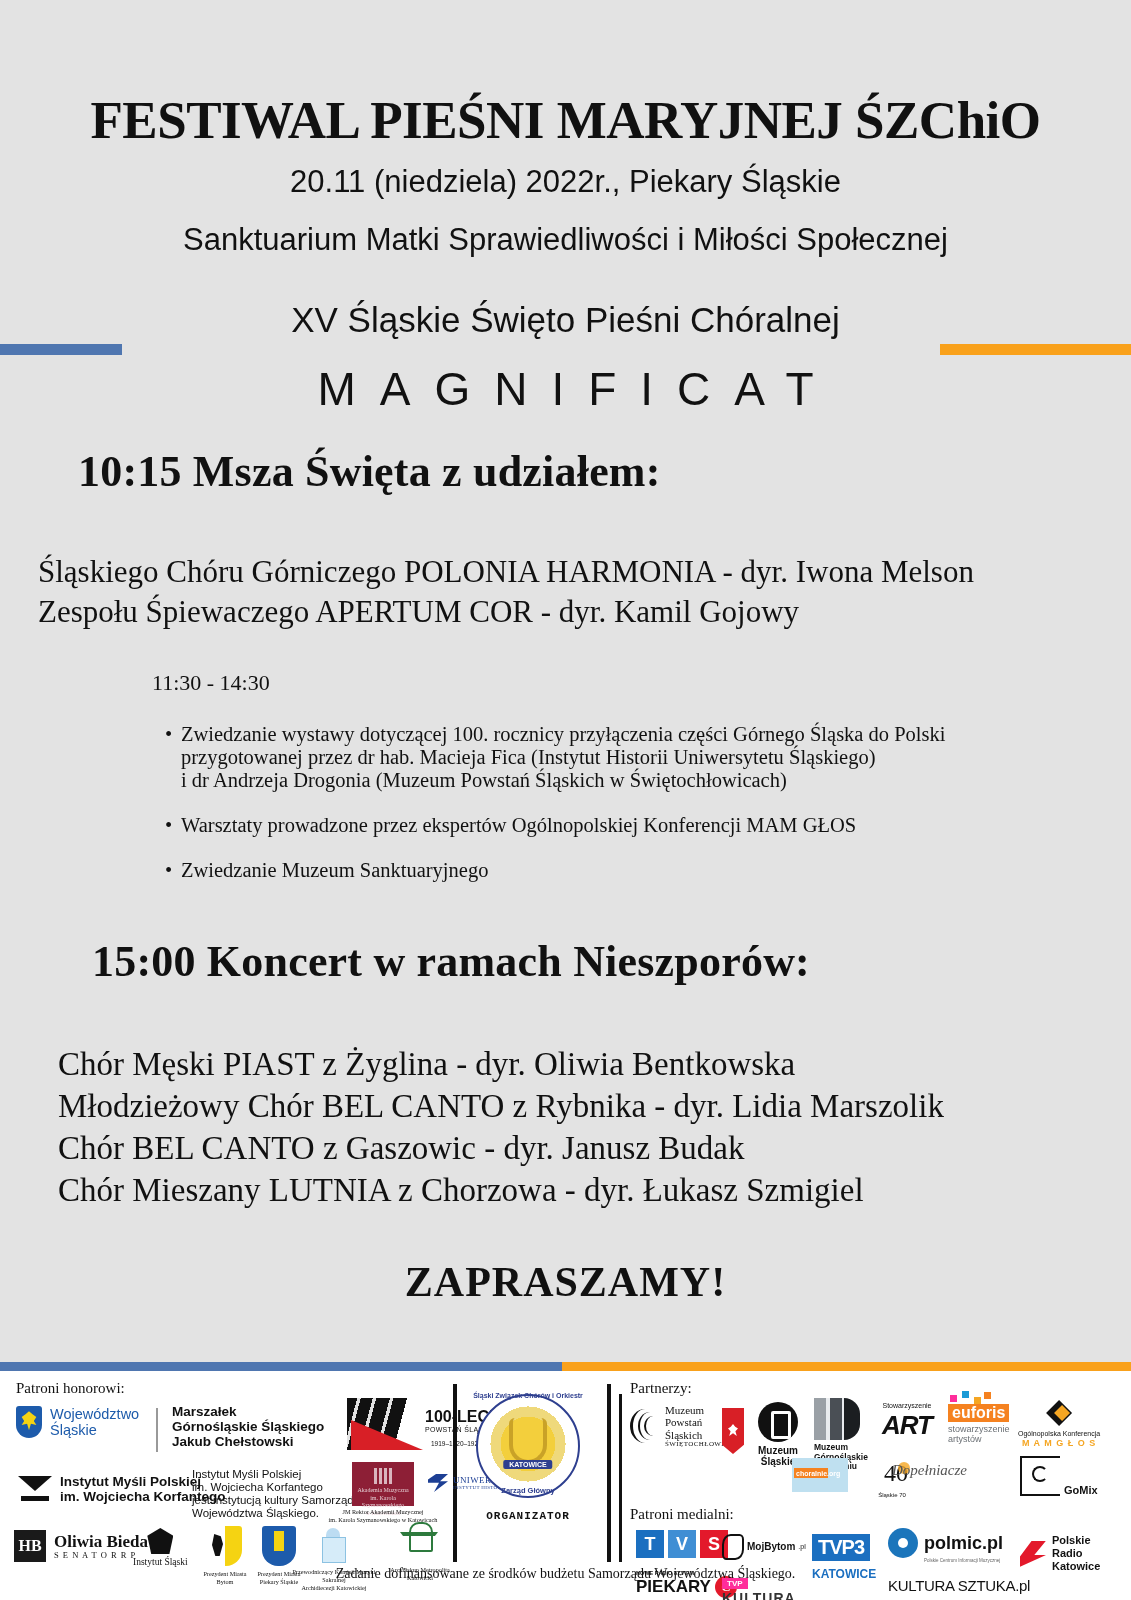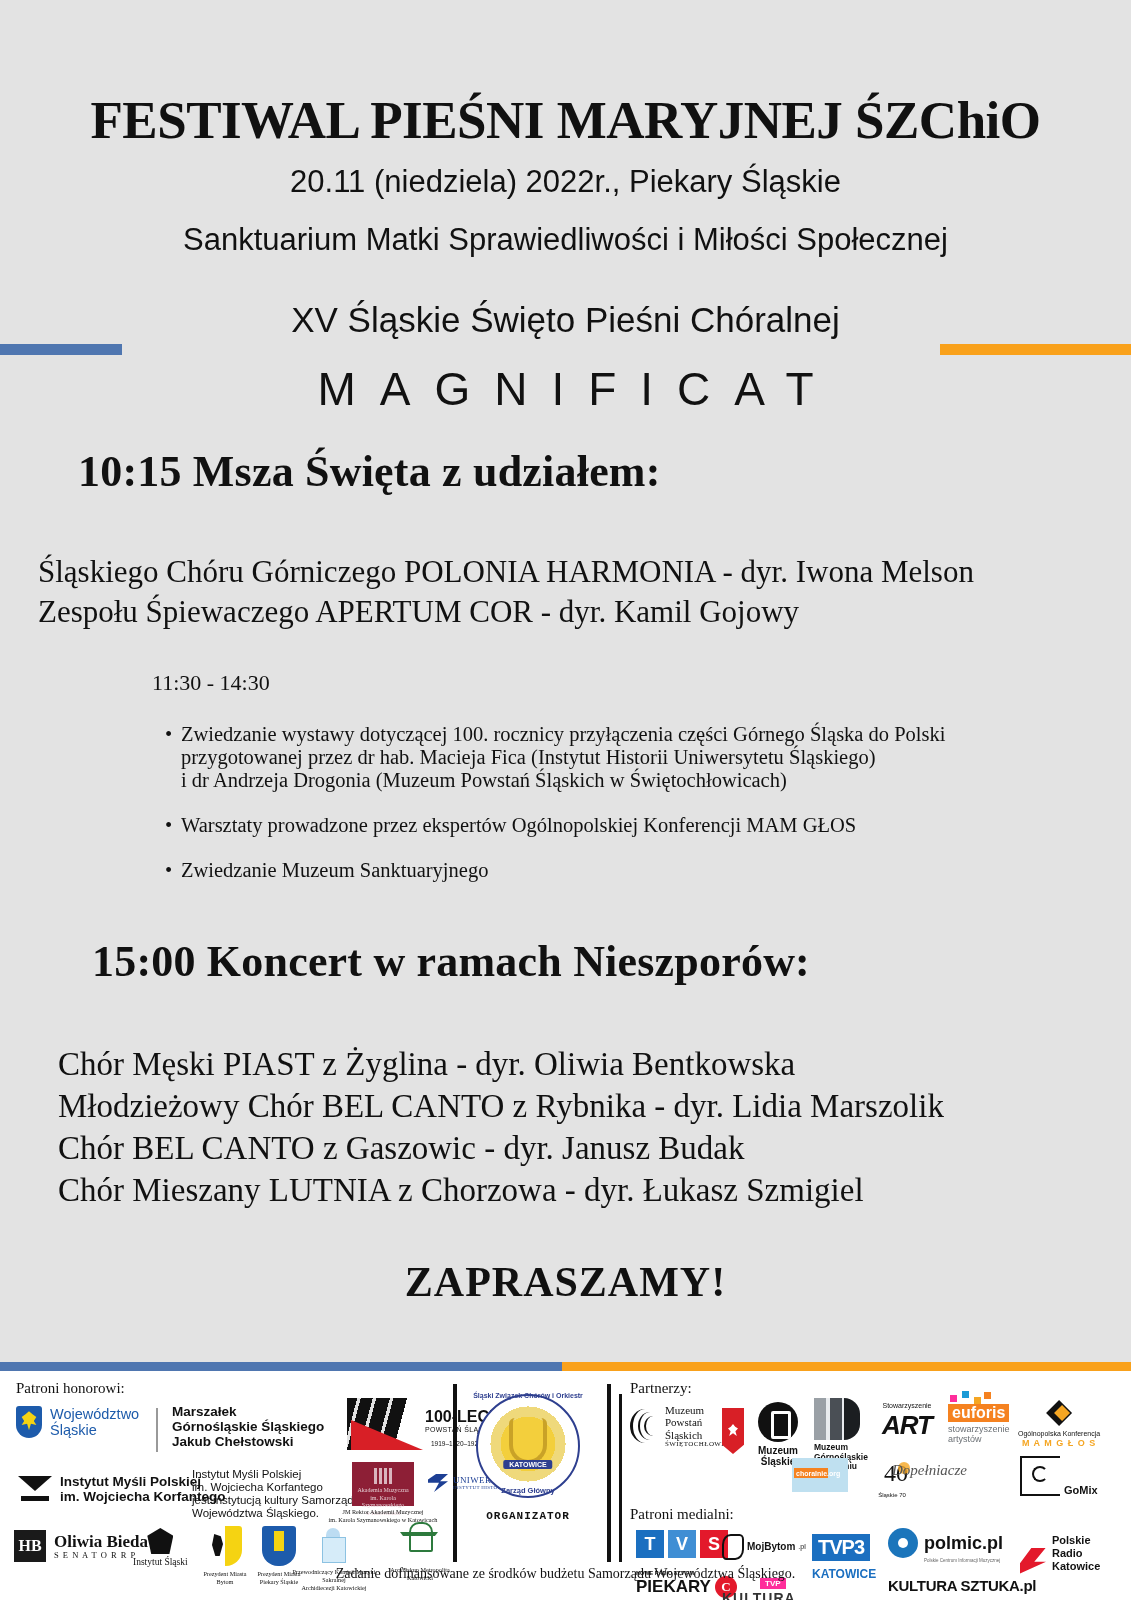--- a/index.html
+++ b/index.html
@@ -261,23 +261,23 @@
   .polmic .circ{width:30px;height:30px;border-radius:50%;background:#1b75bb;position:relative;}
   .polmic .circ::after{content:"";position:absolute;left:10px;top:10px;width:10px;height:10px;border-radius:50%;background:#fff;}
   .polmic .word{font-family:"Liberation Sans",sans-serif;font-weight:700;font-size:18px;color:#111;}
 
   .prk .mark{width:26px;height:26px;background:#e3192b;clip-path: polygon(0 60%,45% 0,100% 0,55% 55%,100% 55%,0 100%);}
   .prk .word{font-family:"Liberation Sans",sans-serif;font-weight:700;font-size:11px;color:#111;line-height:1.2;}
 
   .gomix { position:relative; width:40px;height:40px;border-left:2px solid #111;border-bottom:2px solid #111;border-top:2px solid #111;}
   .gomix::after{content:"";position:absolute;left:10px;top:8px;width:12px;height:12px;border:2px solid #111;border-radius:50%;border-right-color:transparent;}
 
-  .kultura-sztuka { font-family:"Liberation Sans",sans-serif; font-weight:700; font-size: 15px; color:#111; letter-spacing:-.3px;}
-
-  .tvp-kultura .tag{background:#ff2d9b;color:#fff;font-family:"Liberation Sans",sans-serif;font-weight:700;font-size:8px;padding:1px 5px;margin-left:38px;}
+  .kultura-sztuka { font-family:"Liberation Sans",sans-serif; font-weight:400; font-size: 15px; color:#111; letter-spacing:-.3px;}
+
+  .tvp-kultura .tag{background:#ff2d9b;color:#fff;font-family:"Liberation Sans",sans-serif;font-weight:700;font-size:8px;padding:1px 5px;}
   .tvp-kultura .word{font-family:"Liberation Sans",sans-serif;font-weight:700;font-size:14px;color:#333;letter-spacing:1px;}
 
   .caption-bottom {
     position: absolute; left: 0; top: 1566px; width: 1131px; text-align: center;
     font-family: "Liberation Serif", serif; font-size: 14px; color:#111;
   }
   .small-cap {
     position: absolute; text-align:center;
     font-family:"Liberation Serif",serif; font-size: 6.2px; color:#111; line-height:1.25;
   }
@@ -570,21 +570,21 @@
 
     <div class="polmic" style="position:absolute; left:888px; top:166px;">
       <div style="display:flex;align-items:center;gap:6px;">
         <span class="circ"></span>
         <span class="word">polmic.pl</span>
       </div>
       <div class="logo-txt" style="font-size:4.5px;margin-left:36px;color:#666;">Polskie Centrum Informacji Muzycznej</div>
       <div class="kultura-sztuka" style="margin-top:14px;">KULTURA SZTUKA.pl</div>
     </div>
 
-    <div class="prk" style="position:absolute; left:1020px; top:172px; display:flex; gap:6px; align-items:flex-end;">
+    <div class="prk" style="position:absolute; left:1020px; top:172px; display:flex; gap:6px; align-items:center;">
       <div class="mark"></div>
       <div class="word">
         <div>Polskie</div>
         <div>Radio</div>
         <div>Katowice</div>
       </div>
     </div>
 
   </div>
 

